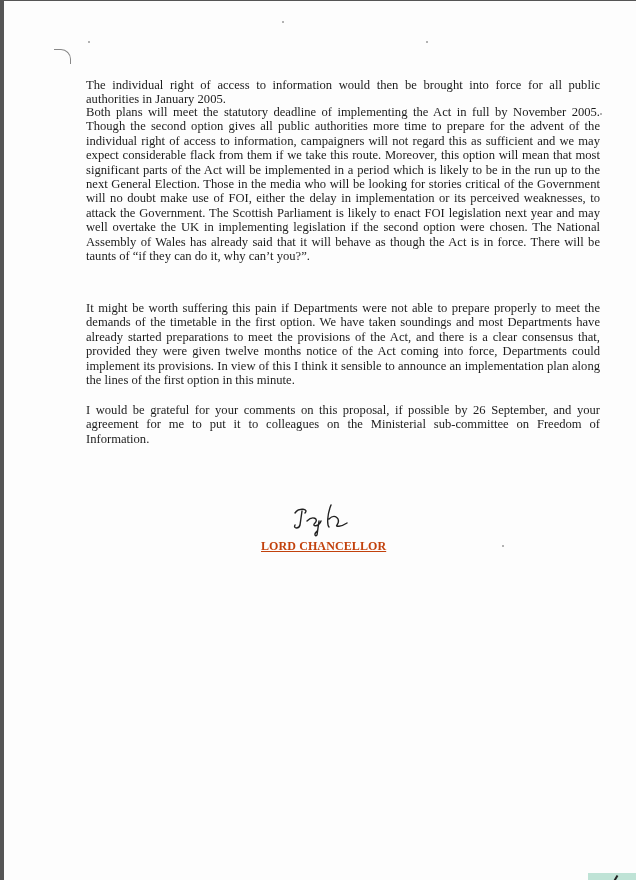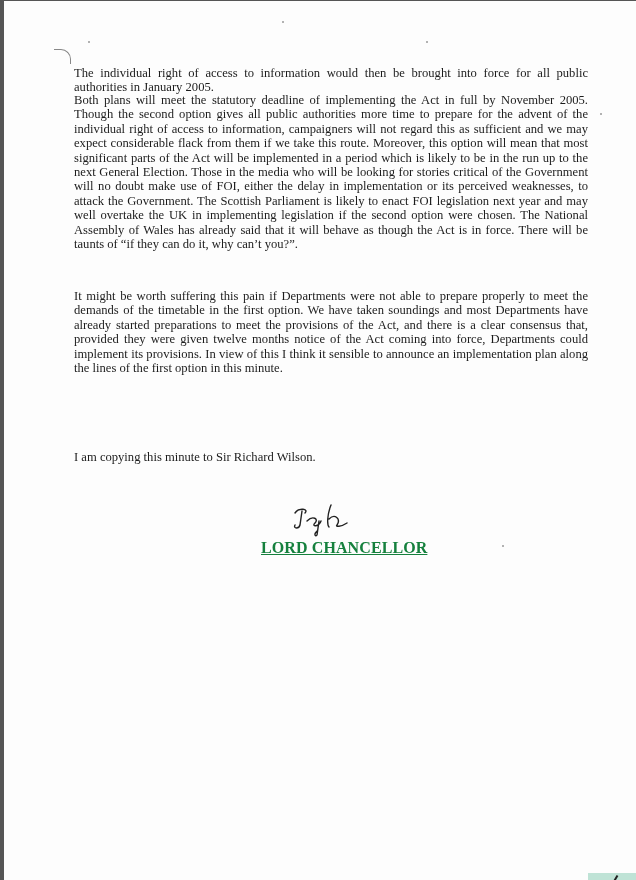--- a/index.html
+++ b/index.html
@@ -26,44 +26,44 @@
     }
     .body-text {
       position: absolute;
       left: 70px;
       width: 514px;
       font-family: "Liberation Serif", "DejaVu Serif", serif;
       font-size: 12.6px;
       line-height: 14.4px;
       color: #1c1c1c;
       text-align: justify;
-      margin: 0;
+      margin: 12px;
     }
     .p1 { top: 65px; }
     .p2 { top: 92px; }
     .p3 { top: 288px; }
     .p4 { top: 390px; }
     .p5 { top: 449px; }
     .p5, .p4.last { text-align: left; }
     .signature {
       position: absolute;
       left: 285px;
       top: 500px;
       width: 80px;
       height: 36px;
     }
     .sign-title {
       position: absolute;
       left: 257px;
       top: 538px;
       font-family: "Liberation Serif", "DejaVu Serif", serif;
       font-weight: bold;
-      font-size: 16px;
+      font-size: 12px;
       text-decoration: underline;
-      color: #15803d;
+      color: #c2410c;
       letter-spacing: 0.1px;
     }
     .stamp {
       position: absolute;
       left: 584px;
       top: 872px;
       width: 52px;
       height: 8px;
       background: #bfe3d6;
     }
@@ -100,22 +100,22 @@
 <div class="page">
 
   <div class="margin-mark"></div>
 
   <p class="body-text p1">The individual right of access to information would then be brought into force for all public authorities in January 2005.</p>
 
   <p class="body-text p2">Both plans will meet the statutory deadline of implementing the Act in full by November 2005. Though the second option gives all public authorities more time to prepare for the advent of the individual right of access to information, campaigners will not regard this as sufficient and we may expect considerable flack from them if we take this route.  Moreover, this option will mean that most significant parts of the Act will be implemented in a period which is likely to be in the run up to the next General Election.  Those in the media who will be looking for stories critical of the Government will no doubt make use of FOI, either the delay in implementation or its perceived weaknesses, to attack the Government.  The Scottish Parliament is likely to enact FOI legislation next year and may well overtake the UK in implementing legislation if the second option were chosen.  The National Assembly of Wales has already said that it will behave as though the Act is in force.  There will be taunts of “if they can do it, why can’t you?”.</p>
 
   <p class="body-text p3">It might be worth suffering this pain if Departments were not able to prepare properly to meet the demands of the timetable in the first option.  We have taken soundings and most Departments have already started preparations to meet the provisions of the Act, and there is a clear consensus that, provided they were given twelve months notice of the Act coming into force, Departments could implement its provisions.  In view of this I think it sensible to announce an implementation plan along the lines of the first option in this minute.</p>
 
+  <p class="body-text p4">I would be grateful for your comments on this proposal, if possible by 26 September, and your agreement for me to put it to colleagues on the Ministerial sub-committee on Freedom of Information.</p>
 
-  <p class="body-text p5">I am copying this minute to Sir Richard Wilson.</p>
 
   <svg class="signature" viewBox="0 0 80 36">
     <path d="M6 12 C10 6, 20 8, 16 12 M13 10 L11 24 C10 28, 4 28, 6 24 M18 20 C24 14, 30 18, 26 22 C22 26, 30 26, 32 20 M30 20 L28 34 C27 36, 24 34, 28 30 M42 4 C38 14, 38 24, 40 26 M40 18 C46 12, 52 18, 48 24 C46 26, 52 26, 58 22" fill="none" stroke="#222" stroke-width="1.4" stroke-linecap="round"></path>
   </svg>
 
   <div class="sign-title">LORD CHANCELLOR</div>
 
   <span class="speck" style="left:278px;top:20px"></span>
   <span class="speck" style="left:422px;top:40px"></span>
   <span class="speck" style="left:84px;top:40px"></span>

